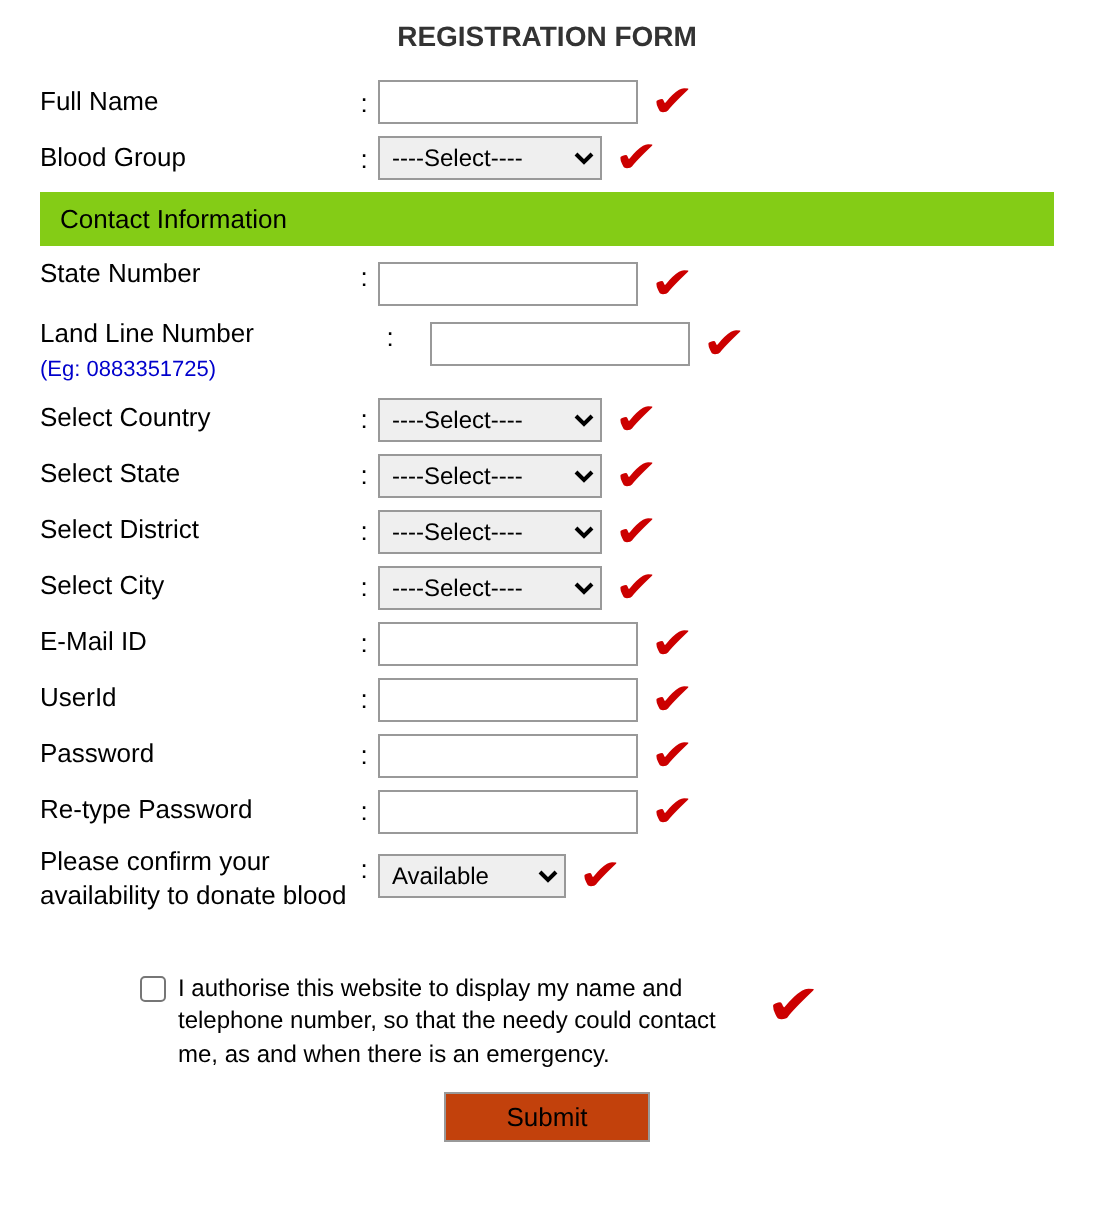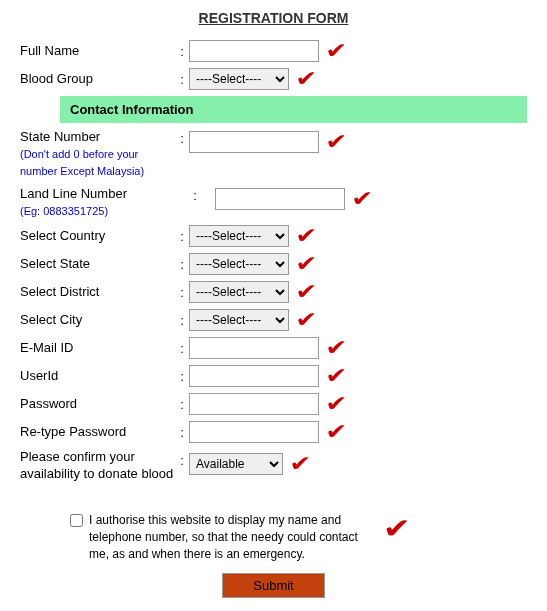--- a/index.html
+++ b/index.html
@@ -11,21 +11,20 @@
       width: 547px;
       min-height: 611px;
       padding: 10px 20px 20px 20px;
     }
     .page-title {
       text-align: center;
       font-weight: bold;
       font-size: 14px;
       color: #333;
       margin-bottom: 14px;
-      text-decoration: underline;
     }
     .form-row {
       display: flex;
       align-items: center;
       margin-bottom: 6px;
       position: relative;
     }
     .form-label {
       width: 155px;
       min-width: 155px;
@@ -52,42 +51,41 @@
     input[type="text"],
     input[type="password"],
     input[type="email"] {
       width: 130px;
       height: 22px;
       border: 1px solid #999;
       padding: 2px 4px;
       font-size: 12px;
     }
     select {
-      width: 100px;
+      width: 112px;
       height: 22px;
       border: 1px solid #999;
       font-size: 12px;
       padding: 1px 2px;
     }
     .checkmark {
       color: #cc0000;
       font-size: 22px;
       margin-left: 8px;
       line-height: 1;
       display: inline-block;
       transform: scaleX(1.2);
     }
     .section-header {
-      background: #86efac;
+      background: #84cc16;
       padding: 6px 10px;
-      font-weight: bold;
+      font-weight: normal;
       font-size: 13px;
       margin-bottom: 6px;
       margin-top: 4px;
-      margin-left: 40px;
     }
     .authorize-row {
       display: flex;
       align-items: flex-start;
       margin: 29px 0 10px 50px;
     }
     .authorize-row input[type="checkbox"] {
       margin-top: 2px;
       margin-right: 6px;
       flex-shrink: 0;
@@ -140,21 +138,20 @@
     </select>
     <span class="checkmark">✔</span>
   </div>
 </div>
 
 <div class="section-header">Contact Information</div>
 
 <div class="form-row" style="align-items:flex-start; margin-bottom:6px;">
   <div class="form-label">
     <span>State Number</span><br>
-    <span class="hint">(Don't add 0 before your number Except Malaysia)</span>
   </div>
   <div class="colon" style="margin-top:2px;">:</div>
   <div class="form-input-wrap" style="margin-top:2px;">
     <input type="text" style="">
     <span class="checkmark">✔</span>
   </div>
 </div>
 
 <div class="form-row" style="align-items:flex-start; margin-bottom:6px;gap:13px;">
   <div class="form-label">

